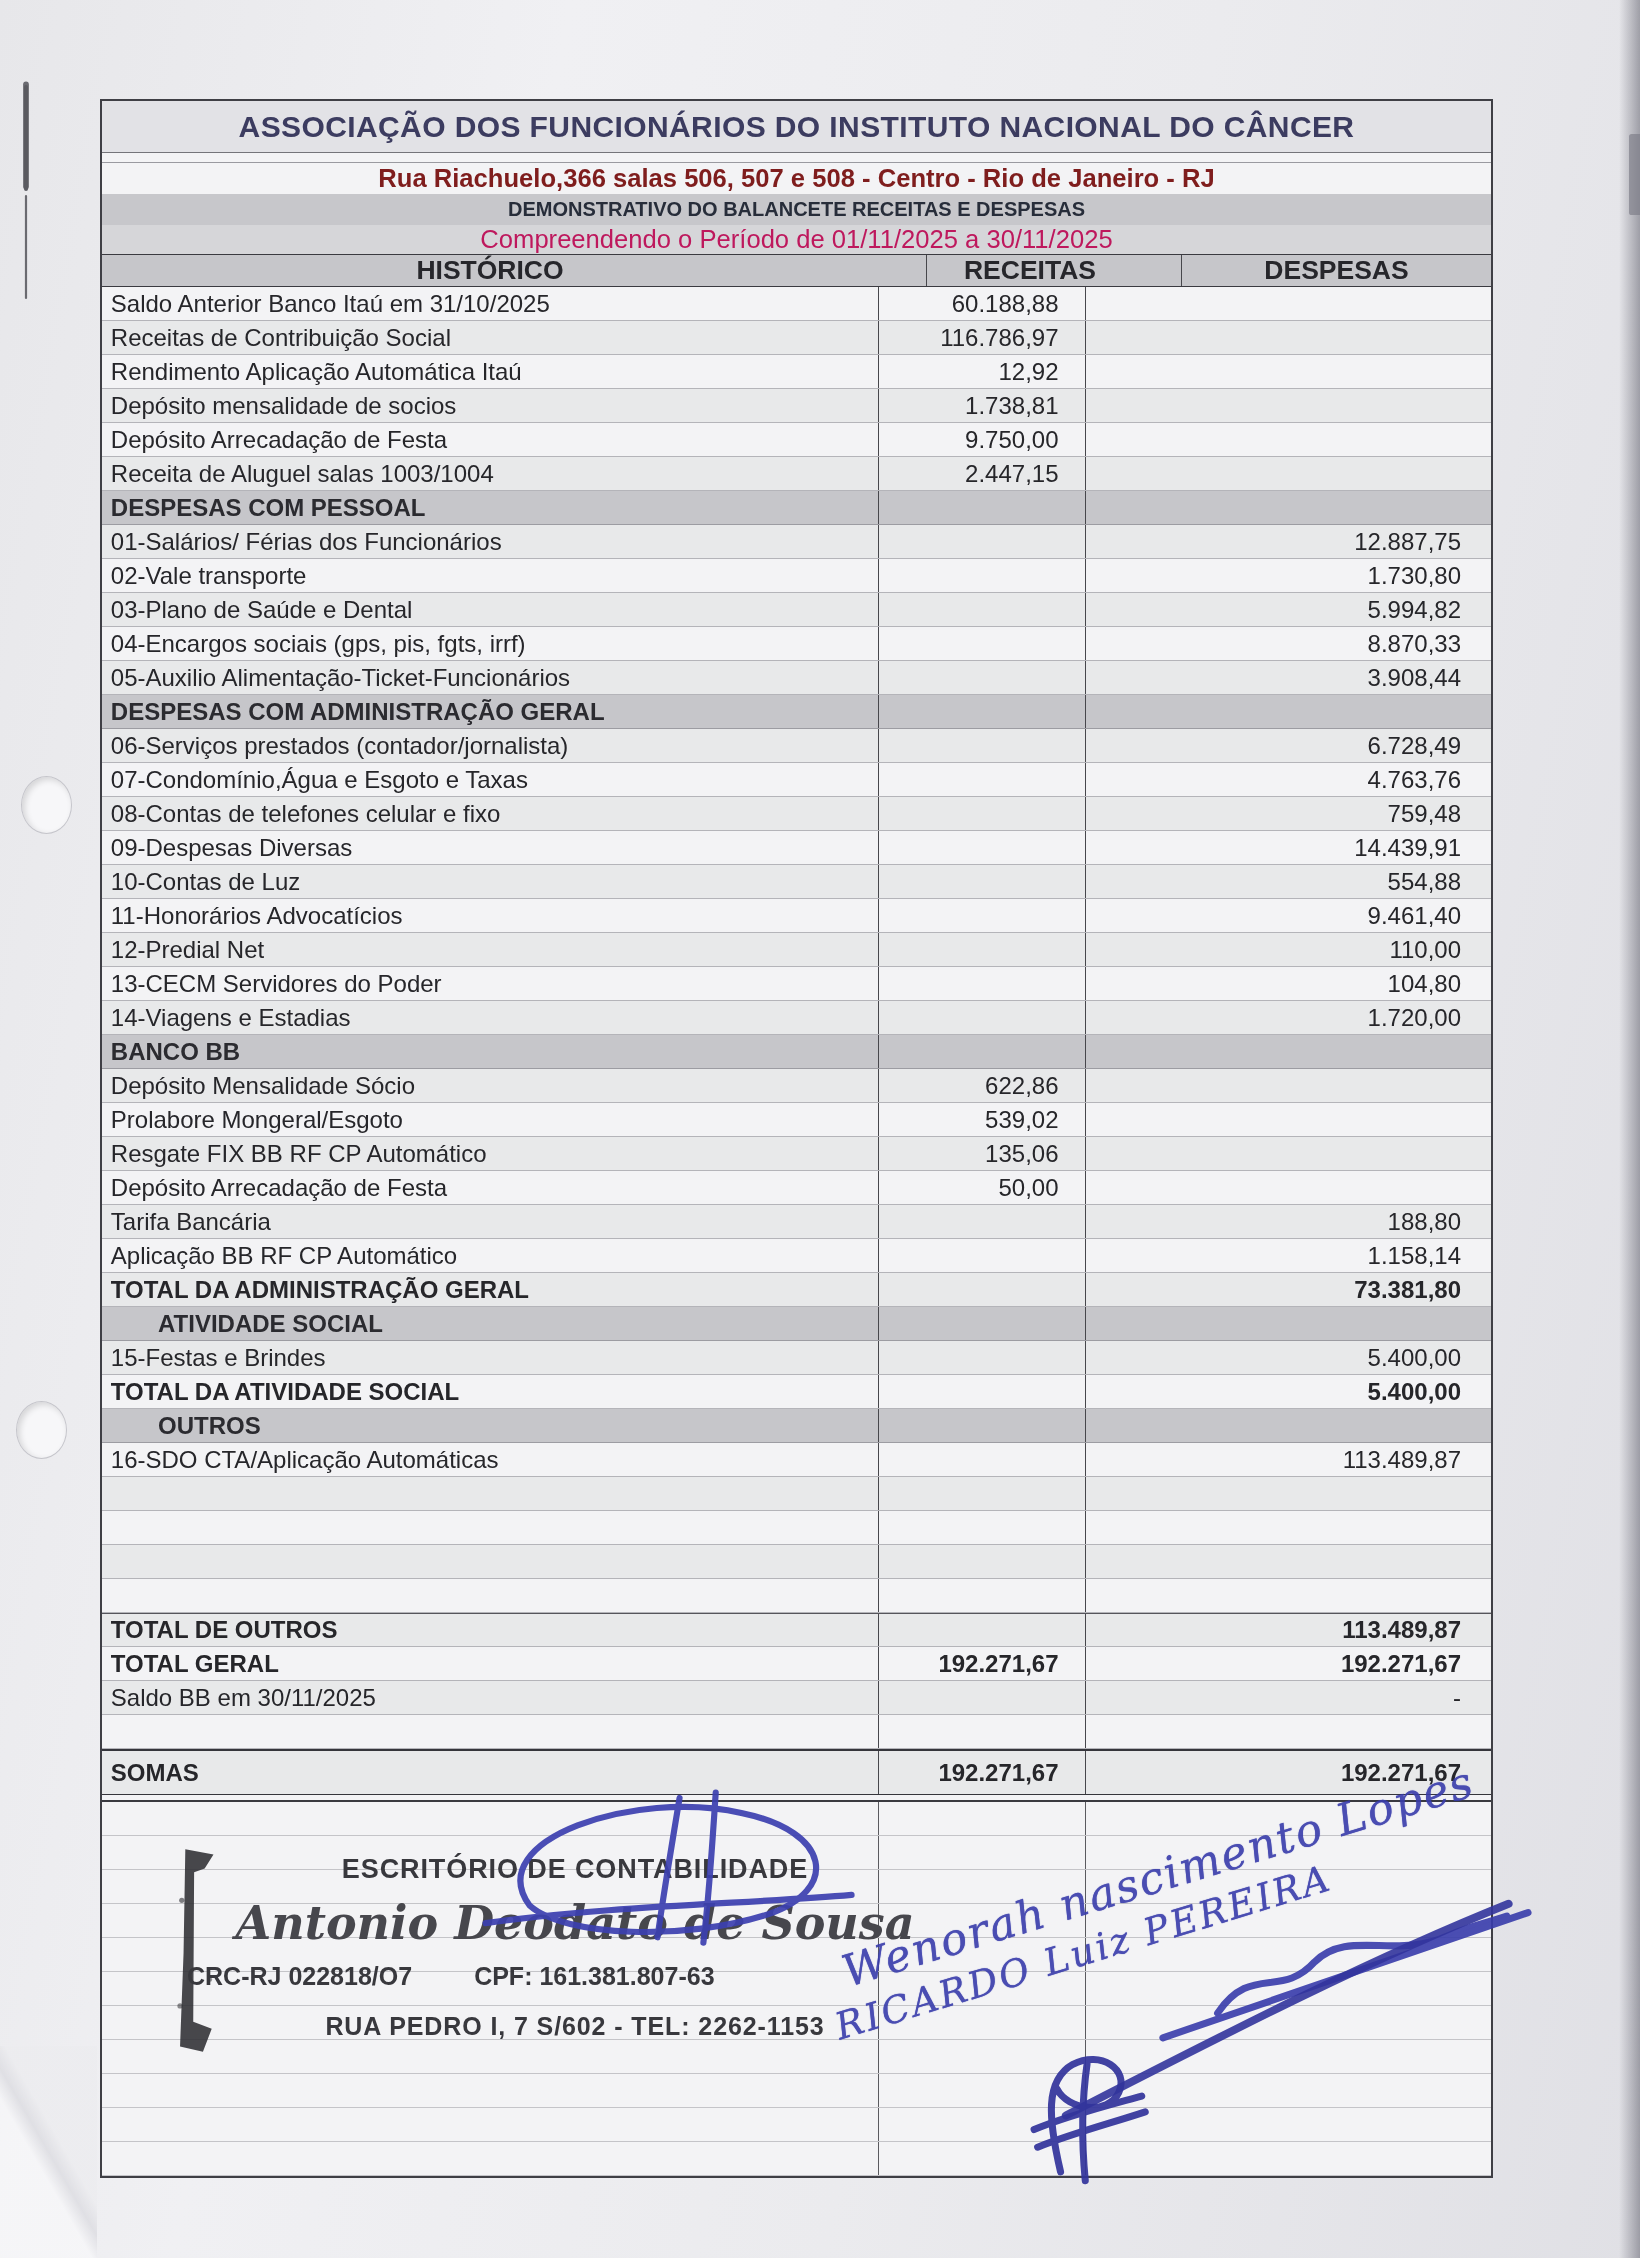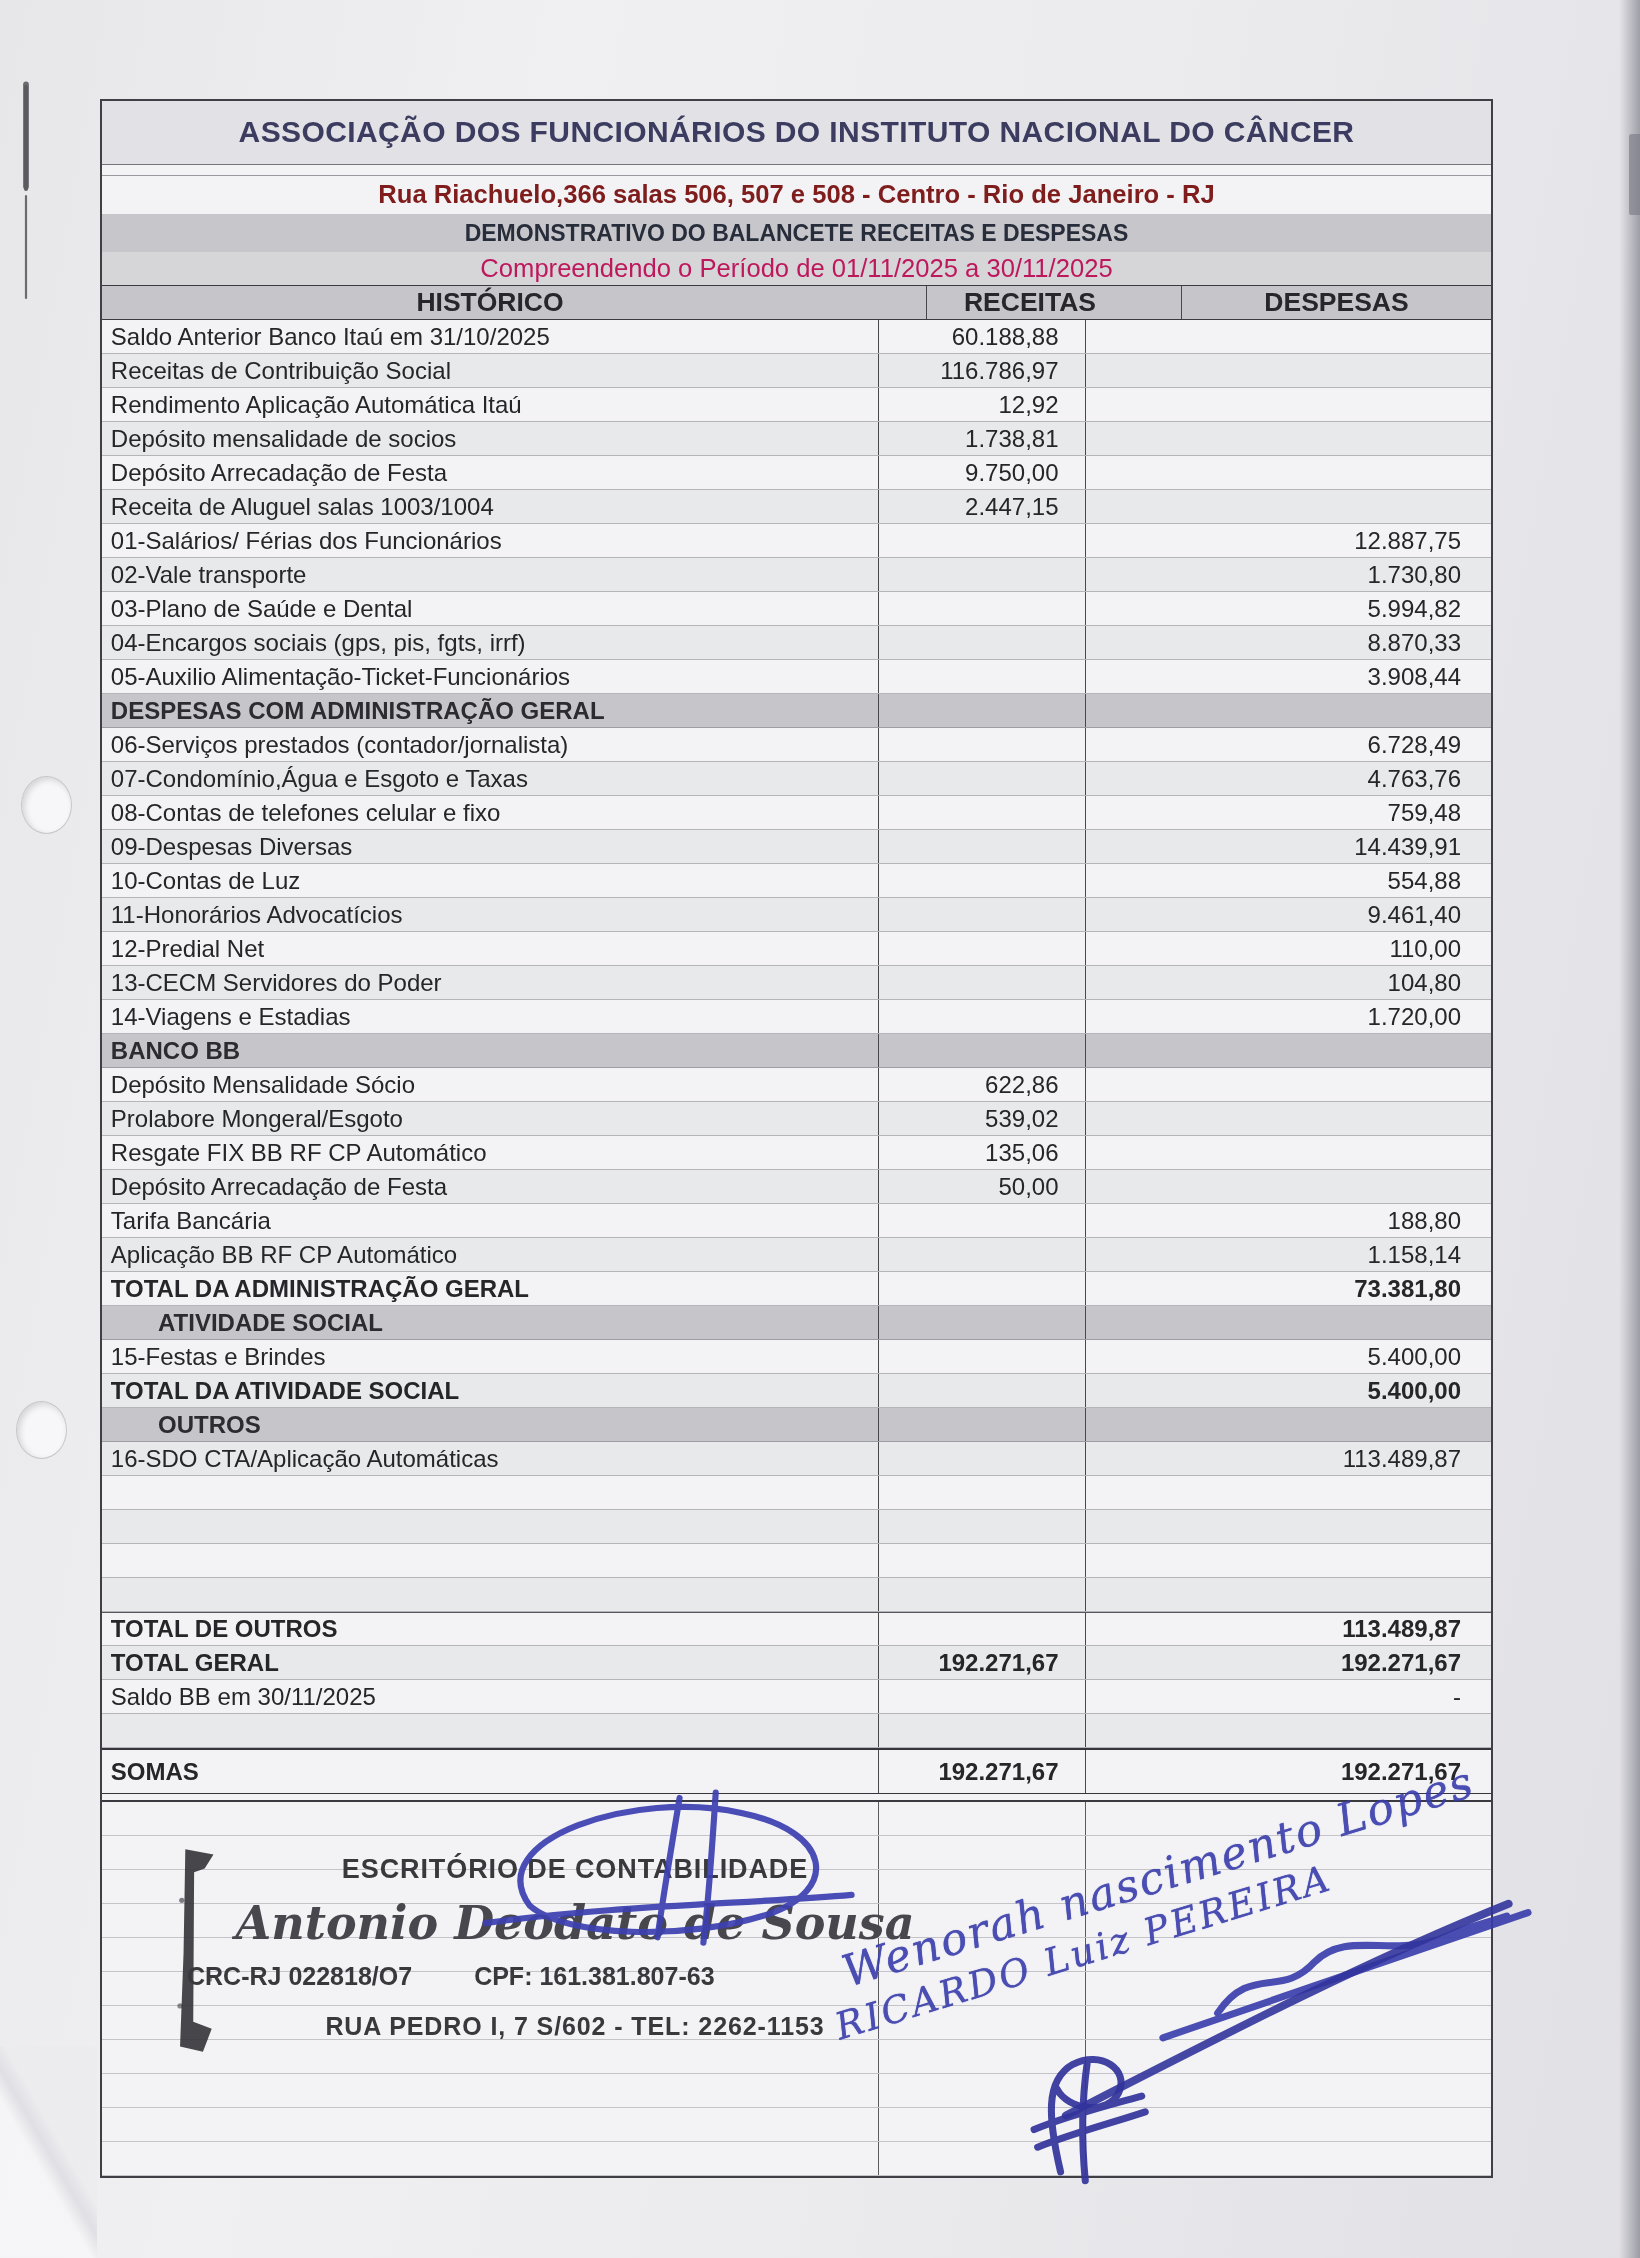--- a/index.html
+++ b/index.html
@@ -26,21 +26,21 @@
   .docbox{position:absolute;left:100px;top:99px;width:1389px;height:2075px;
     border:2.6px solid #3f3f45;background:#f3f3f5;display:flex;flex-direction:column;overflow:hidden;}
 
   .org-row{height:65px;display:flex;align-items:center;justify-content:center;
     background:#e2e2e6;border-bottom:0.9px solid #74747a;}
   .org-row span{font-size:30px;font-weight:bold;color:#3c3c60;letter-spacing:0.4px;}
   .gap-row{height:10.6px;border-bottom:0.9px solid #9a9aa0;}
   .addr-row{height:39px;display:flex;align-items:center;justify-content:center;}
   .addr-row span{font-size:25.6px;font-weight:bold;color:#7f1d1d;}
   .title-band{height:40px;display:flex;align-items:center;justify-content:center;background:#c7c7cb;}
-  .title-band span{font-size:23px;font-weight:bold;color:#272d3a;}
+  .title-band span{font-size:20px;font-weight:bold;color:#272d3a;}
   .period-band{height:34px;display:flex;align-items:center;justify-content:center;background:#d6d6d9;}
   .period-band span{font-size:25.6px;color:#be185d;}
 
   .colheader{display:grid;grid-template-columns:776px 207px 1fr;height:36px;background:#c6c6ca;
     border-top:1.8px solid #3a3a40;border-bottom:1.8px solid #3a3a40;box-sizing:border-box;gap:48px;}
   .colheader .hc{display:flex;align-items:center;justify-content:center;font-size:26.5px;font-weight:bold;color:#26262b;}
   .colheader .hc+.hc{border-left:1.8px solid #47474c;}
 
   
   #rows{display:flex;flex-direction:column;}
@@ -135,20 +135,25 @@
         <div class="cell c3"></div>
       </div>
       <div class="trow t-data">
         <div class="cell c1">Depósito Arrecadação de Festa</div>
         <div class="cell c2">9.750,00</div>
         <div class="cell c3"></div>
       </div>
       <div class="trow t-data">
         <div class="cell c1">Receita de Aluguel salas 1003/1004</div>
         <div class="cell c2">2.447,15</div>
+        <div class="cell c3"></div>
+      </div>
+      <div class="trow t-section">
+        <div class="cell c1">DESPESAS COM PESSOAL</div>
+        <div class="cell c2"></div>
         <div class="cell c3"></div>
       </div>
       <div class="trow t-data">
         <div class="cell c1">01-Salários/ Férias dos Funcionários</div>
         <div class="cell c2"></div>
         <div class="cell c3">12.887,75</div>
       </div>
       <div class="trow t-data">
         <div class="cell c1">02-Vale transporte</div>
         <div class="cell c2"></div>

